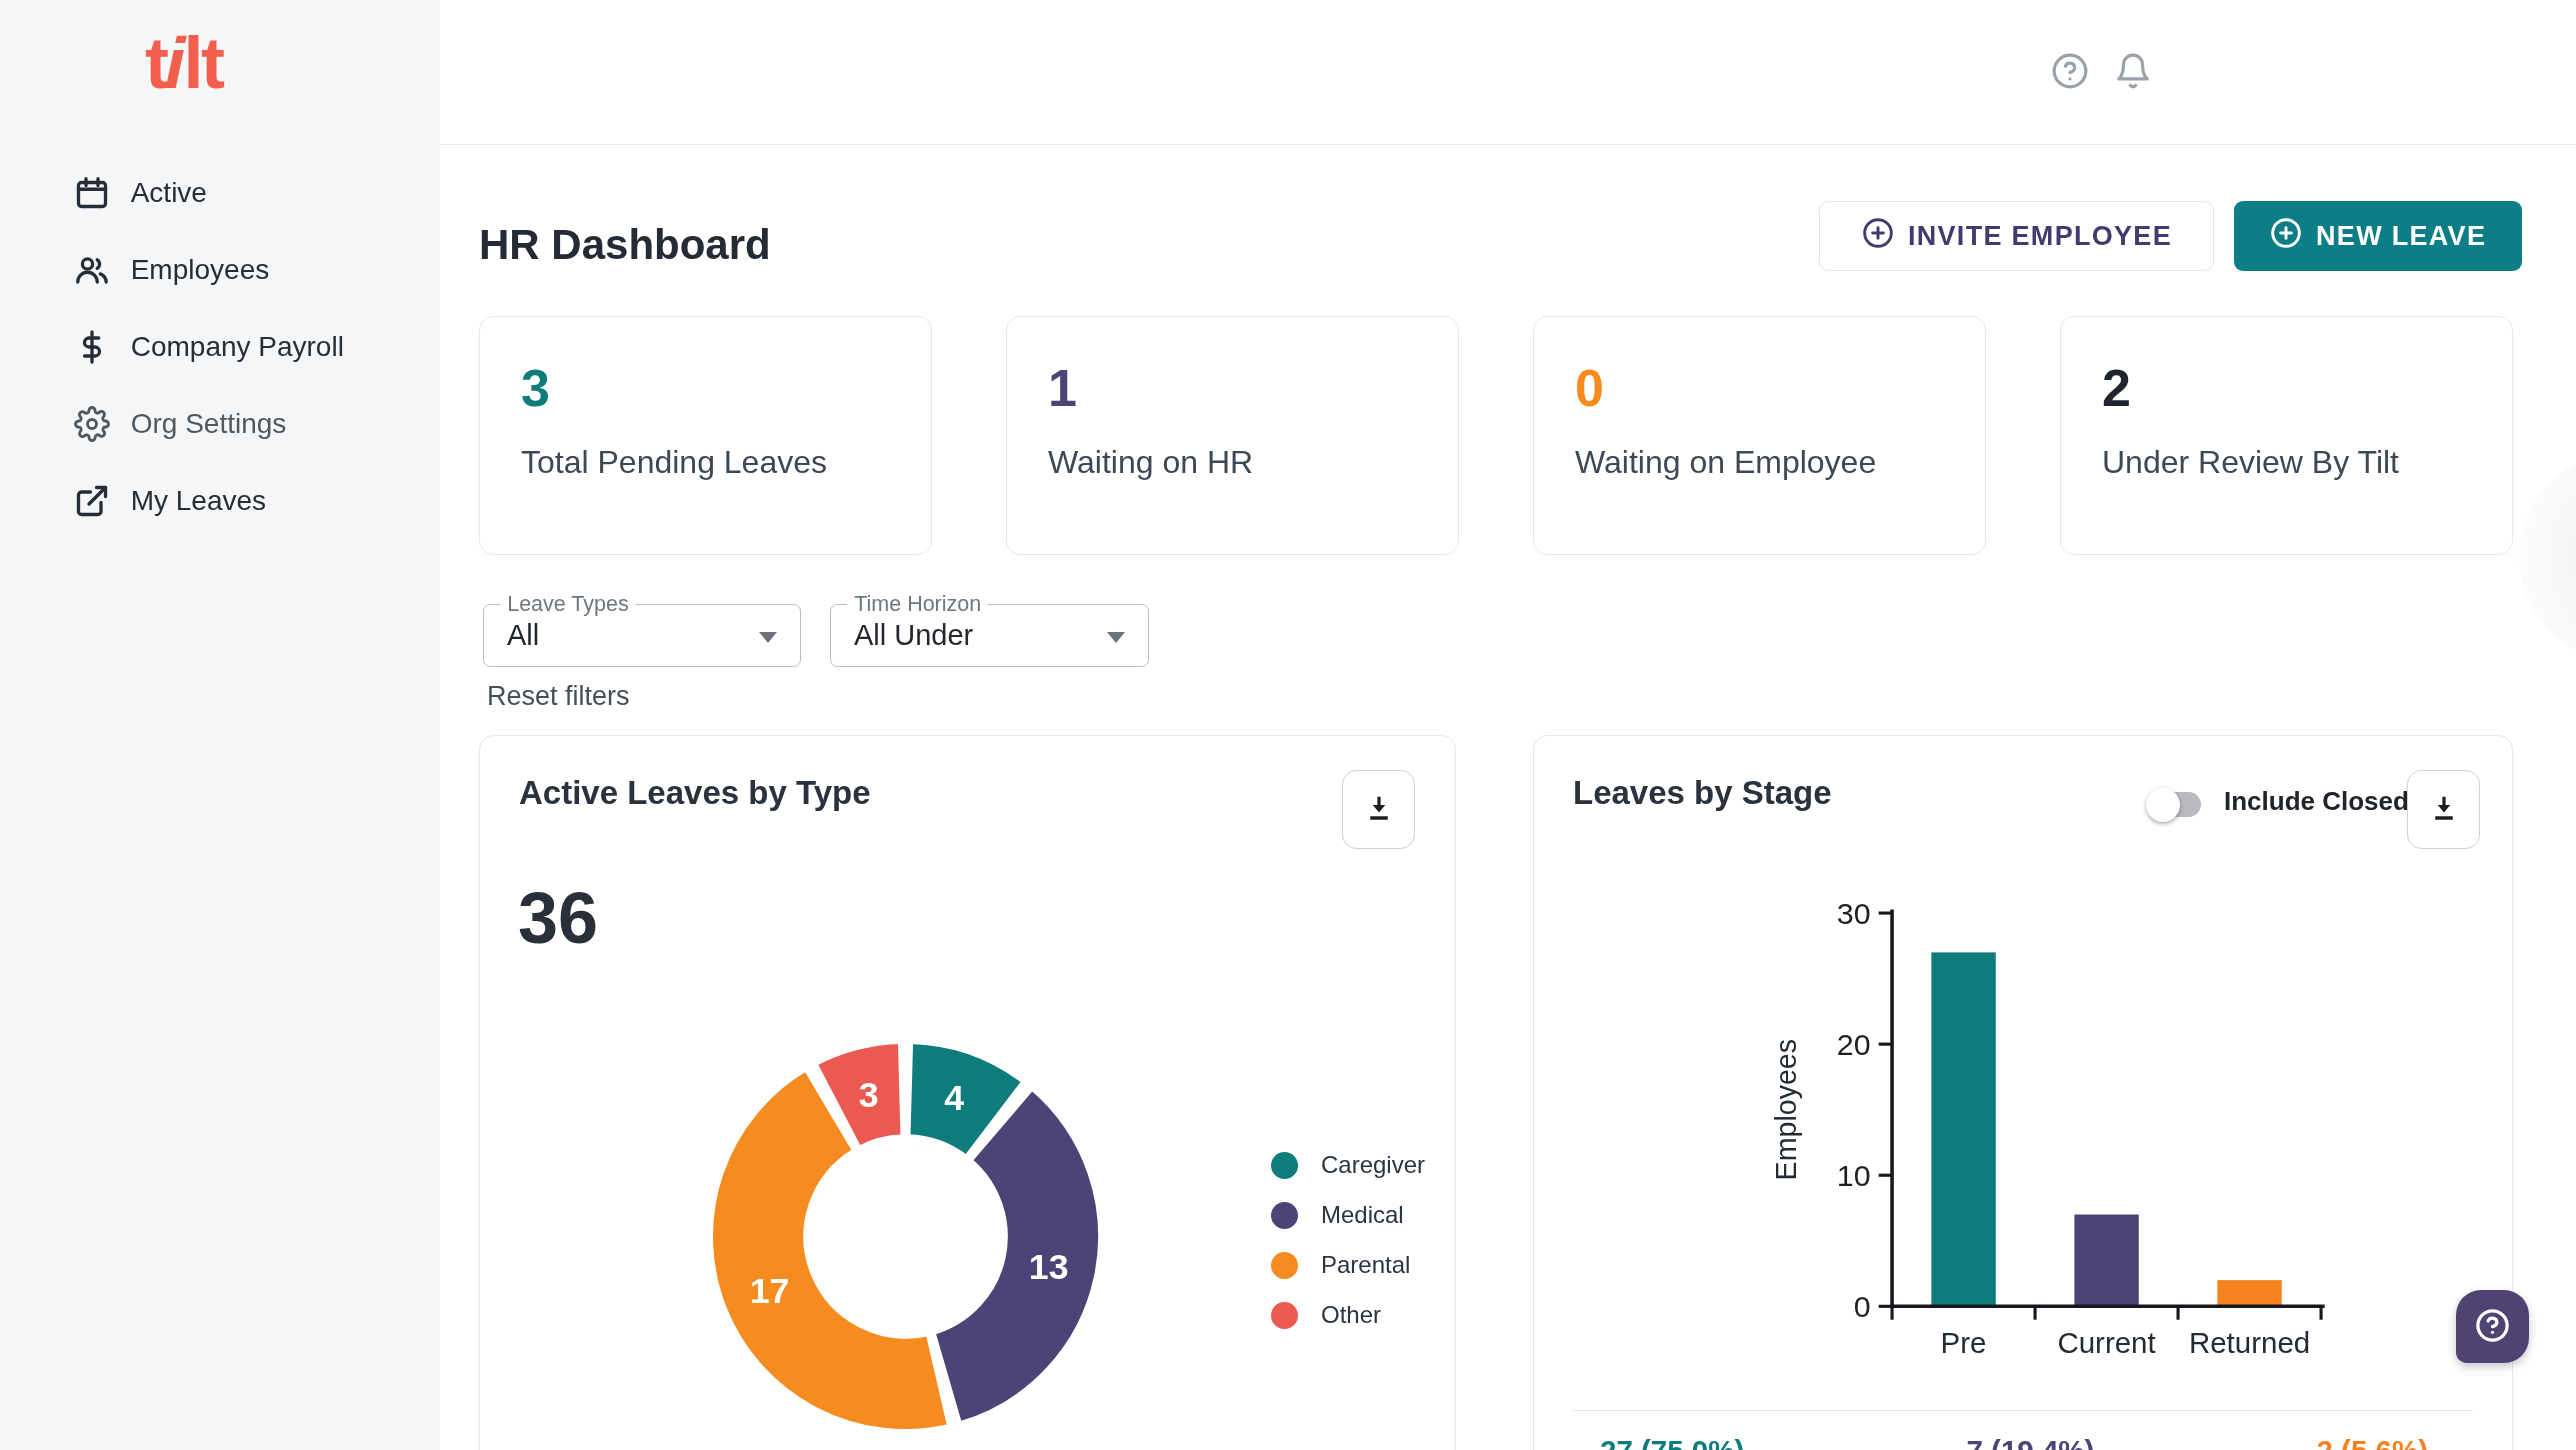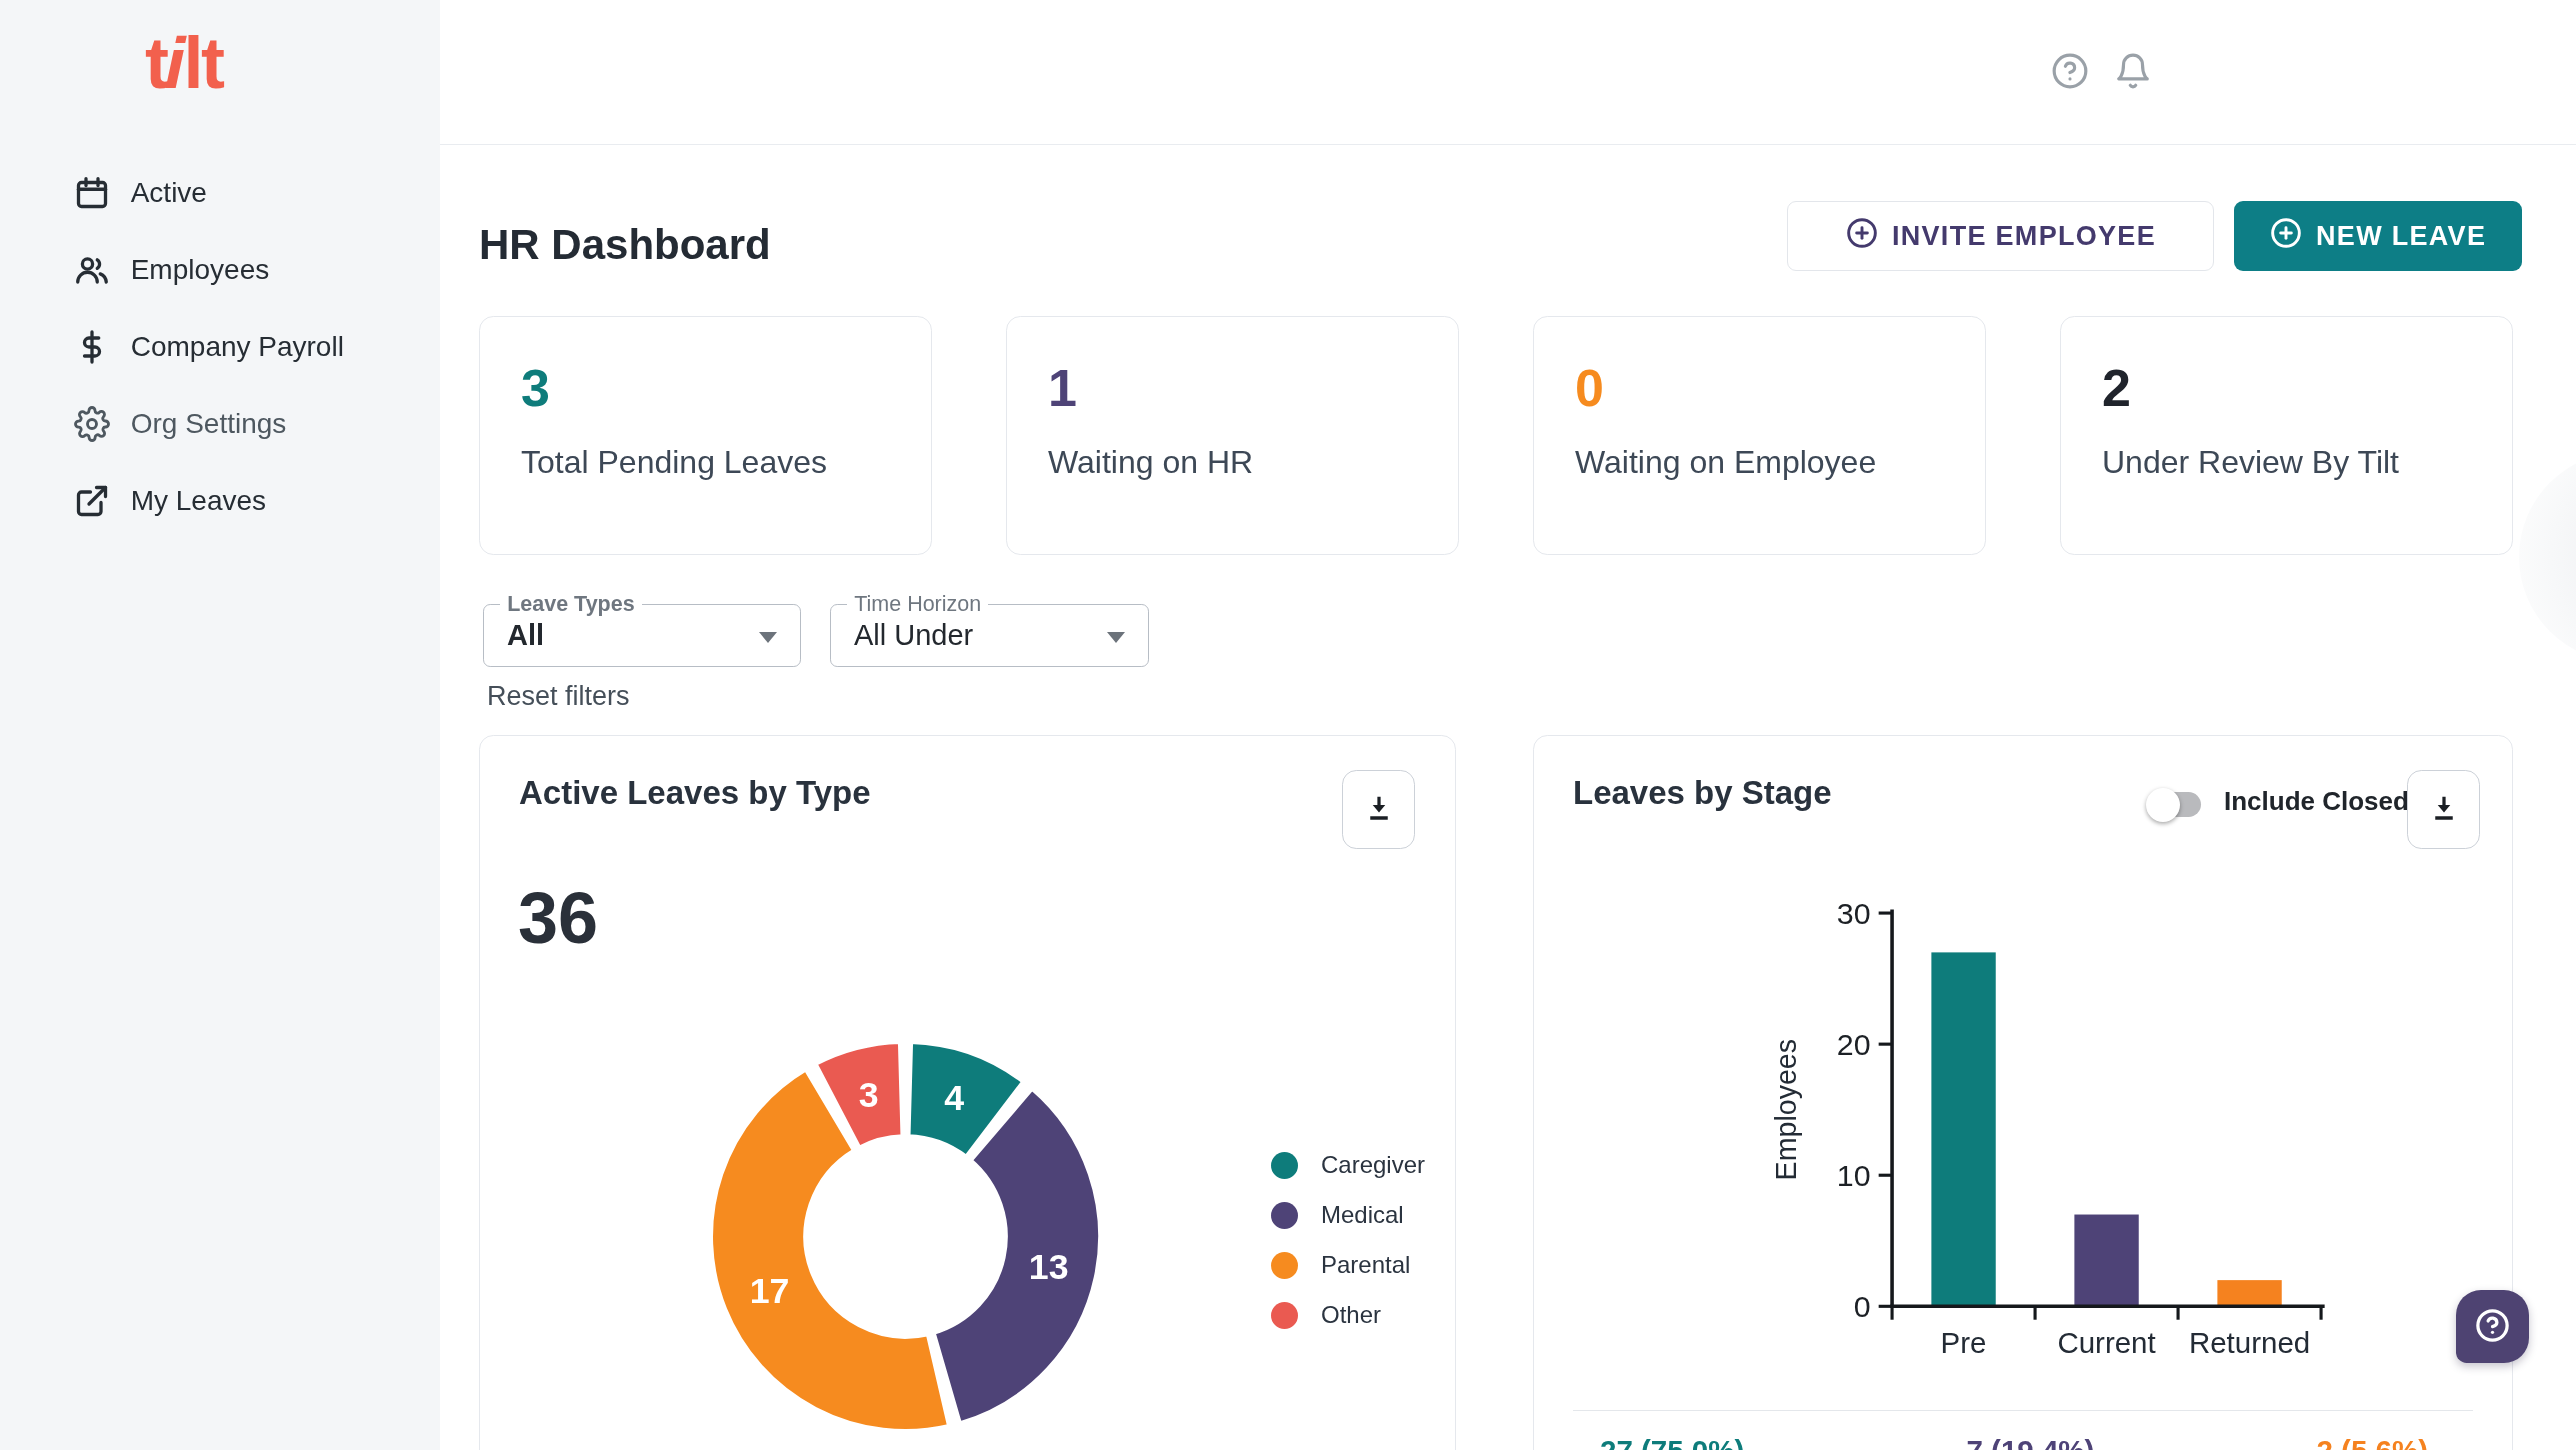--- a/index.html
+++ b/index.html
@@ -37,39 +37,39 @@
   .tb-bell{left:1674px;}
   
   .main{position:absolute;left:440px;top:146px;width:2136px;height:1305px;}
   .page-title{position:absolute;left:39px;top:75px;margin:0;font-size:42px;font-weight:800;color:#242b34;}
   .actions{position:absolute;right:54px;top:55px;display:flex;gap:19.7px;}
   .btn{
     display:flex;align-items:center;justify-content:center;gap:14.3px;height:70px;border-radius:9px;
     font-family:inherit;font-size:27px;font-weight:700;letter-spacing:1.3px;cursor:pointer;
   }
   .btn svg{width:32px;height:32px;}
-  .btn.outline{width:427px;background:#fff;border:1.8px solid #e3e6eb;color:#443A6D;}
+  .btn.outline{width:395px;background:#fff;border:1.8px solid #e3e6eb;color:#443A6D;}
   .btn.solid{width:288px;background:#0D7E86;border:none;color:#fff;}
   
   .stat-row{position:absolute;left:39px;top:170px;display:flex;gap:74px;}
   .stat-card{
     width:453px;height:239px;background:#fff;border:1.8px solid #e5e8ed;border-radius:14.3px;
     box-sizing:border-box;position:relative;
   }
   .stat-card .value{position:absolute;left:41px;top:41px;font-size:52px;font-weight:800;}
   .stat-card .slabel{position:absolute;left:41px;top:127px;font-size:32px;color:#3d4856;}
   
   .select{
     position:absolute;height:63px;border:1.8px solid #b7bdc5;border-radius:7.2px;background:#fff;
     box-sizing:border-box;cursor:pointer;
   }
   .select .flabel{position:absolute;left:16px;top:-13.4px;background:#fff;padding:0 7.2px;font-size:21.5px;color:#6f7780;}
   .select .fvalue{position:absolute;left:23px;top:14.3px;font-size:29px;color:#23282e;}
   .caret{position:absolute;right:23px;top:27px;width:0;height:0;border-left:9.8px solid transparent;border-right:9.8px solid transparent;border-top:11.6px solid #6c737b;}
-  .sel-leave{left:43px;top:458px;width:318px;font-weight:bold;}
+  .sel-leave{left:43px;top:458px;width:318px;}
   .sel-time{left:390px;top:458px;width:319px;}
   .reset{position:absolute;left:47px;top:535px;font-size:27px;color:#454f59;cursor:pointer;}
   
   .card{position:absolute;top:589px;background:#fff;border:1.8px solid #e5e8ed;border-radius:14.3px;box-sizing:border-box;height:877px;}
   .donut-card{left:39px;width:977px;}
   .stage-card{left:1093px;width:980px;}
   .card h2{position:absolute;left:39px;top:38px;margin:0;font-size:33px;font-weight:700;color:#29323d;}
   .dl-btn{
     position:absolute;top:34px;width:73px;height:79px;background:#fff;border:1.8px solid #ccd1d8;border-radius:14.3px;
     display:flex;align-items:center;justify-content:center;color:#1b1f24;cursor:pointer;

